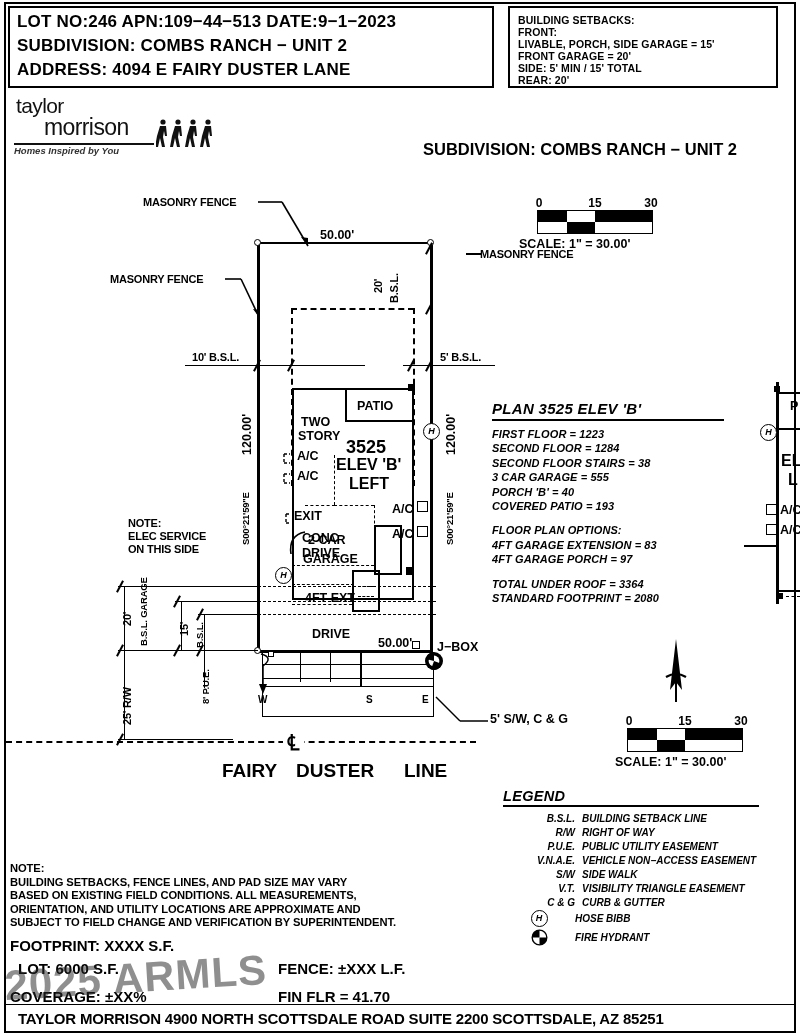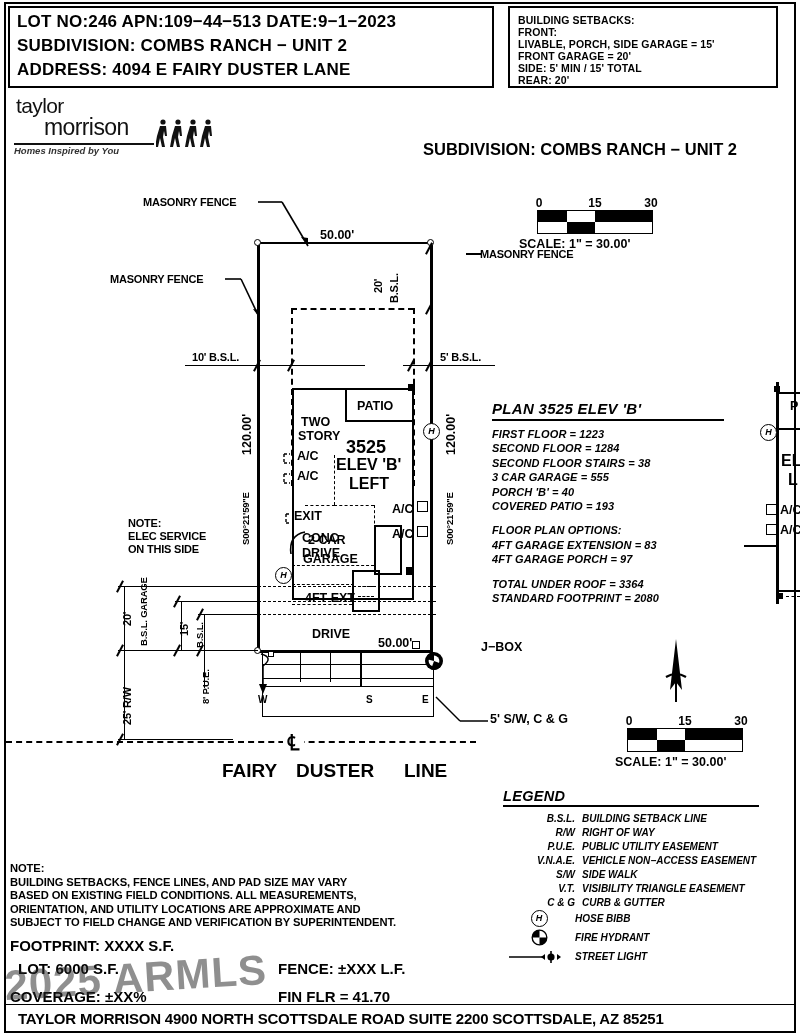--- a/index.html
+++ b/index.html
@@ -263,32 +263,20 @@
     <div class="symrow">
       <div class="sym">
         <svg width="17" height="17" viewBox="0 0 20 20">
           <circle cx="10" cy="10" r="8.6" fill="#fff" stroke="#000" stroke-width="1.6"></circle>
           <path d="M10 10 L10 1.4 A8.6 8.6 0 0 0 1.4 10 Z" fill="#000"></path>
           <path d="M10 10 L18.6 10 A8.6 8.6 0 0 1 10 18.6 Z" fill="#000"></path>
         </svg>
       </div>
       <div class="desc">FIRE HYDRANT</div>
     </div>
-    <div class="symrow">
-      <div class="sym">
-        <svg width="60" height="14" viewBox="0 0 60 14">
-          <line x1="0" y1="7" x2="34" y2="7" stroke="#000" stroke-width="1.6"></line>
-          <circle cx="42" cy="7" r="3.6" fill="#000"></circle>
-          <path d="M36 4 l-4 3 4 3 z" fill="#000"></path>
-          <path d="M48 4 l4 3 -4 3 z" fill="#000"></path>
-          <line x1="42" y1="1" x2="42" y2="13" stroke="#000" stroke-width="1.6"></line>
-        </svg>
-      </div>
-      <div class="desc">STREET LIGHT</div>
-    </div>
   </div>
 
   <div id="botnote" class="abs">
     <div class="n">NOTE:</div>
     <div class="n">BUILDING SETBACKS, FENCE LINES, AND PAD SIZE MAY VARY</div>
     <div class="n">BASED ON EXISTING FIELD CONDITIONS.  ALL MEASUREMENTS,</div>
     <div class="n">ORIENTATION, AND UTILITY LOCATIONS ARE APPROXIMATE AND</div>
     <div class="n">SUBJECT TO FIELD CHANGE AND VERIFICATION BY SUPERINTENDENT.</div>
     <div class="big" style="margin-top:7px">FOOTPRINT: XXXX S.F.</div>
   </div>
@@ -443,21 +431,21 @@
   <div class="abs" style="left:422px;top:694px;font-size:10px;font-weight:bold;">E</div>
 
   <div class="abs" style="left:423px;top:650px;">
     <svg width="22" height="22" viewBox="0 0 22 22">
       <circle cx="11" cy="11" r="9" fill="#000"></circle>
       <circle cx="11" cy="11" r="5.4" fill="#fff"></circle>
       <path d="M11 11 L11 2 A9 9 0 0 0 3 9 Z" fill="#000"></path>
       <path d="M11 11 L19 14 A9 9 0 0 1 8 19.6 Z" fill="#000"></path>
     </svg>
   </div>
-  <div class="dt-m" style="left:437px;top:640px;margin-left:44px;">J−BOX</div>
+  <div class="dt-m" style="left:437px;top:640px;">J−BOX</div>
   <div class="smallsq" style="left:412px;top:641px;width:8px;height:8px;"></div>
 
   <div class="abs" style="left:434px;top:695px;">
     <svg width="56" height="32" viewBox="0 0 56 32">
       <line x1="2" y1="2" x2="26" y2="26" stroke="#000" stroke-width="1.5"></line>
       <line x1="26" y1="26" x2="54" y2="26" stroke="#000" stroke-width="1.5"></line>
     </svg>
   </div>
   <div class="dt-m" style="left:490px;top:712px;">5' S/W, C &amp; G</div>
 

